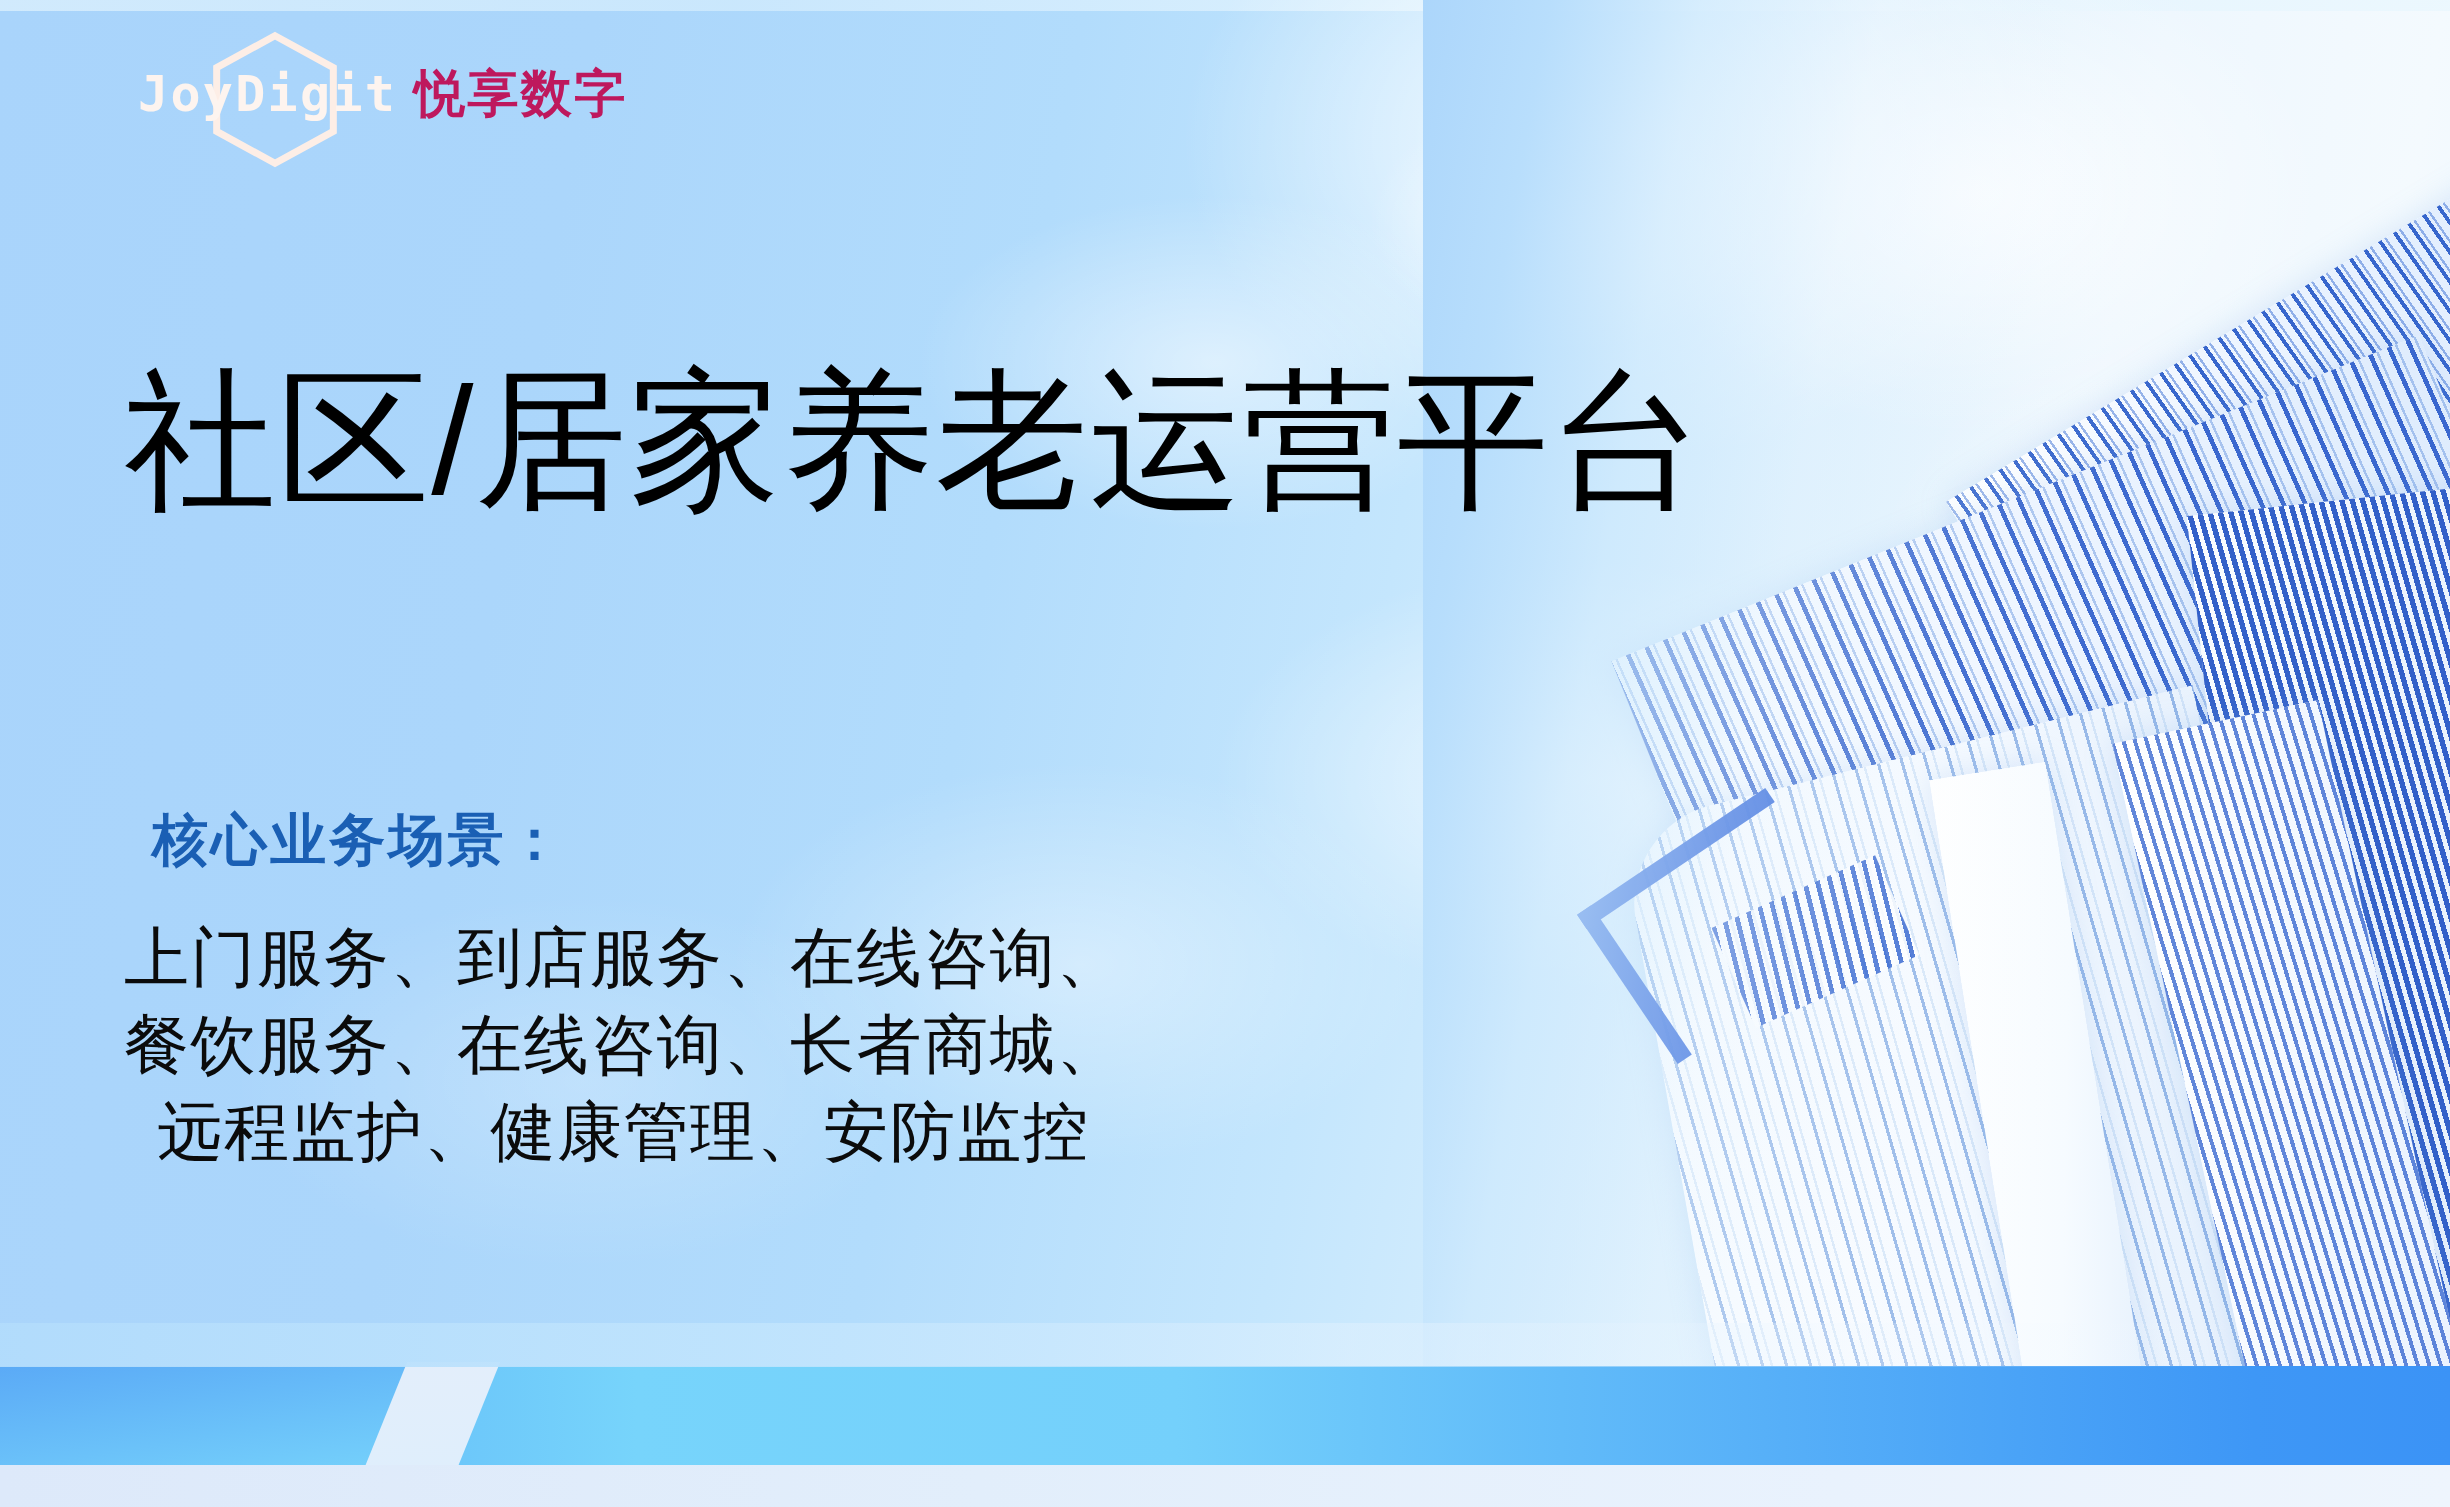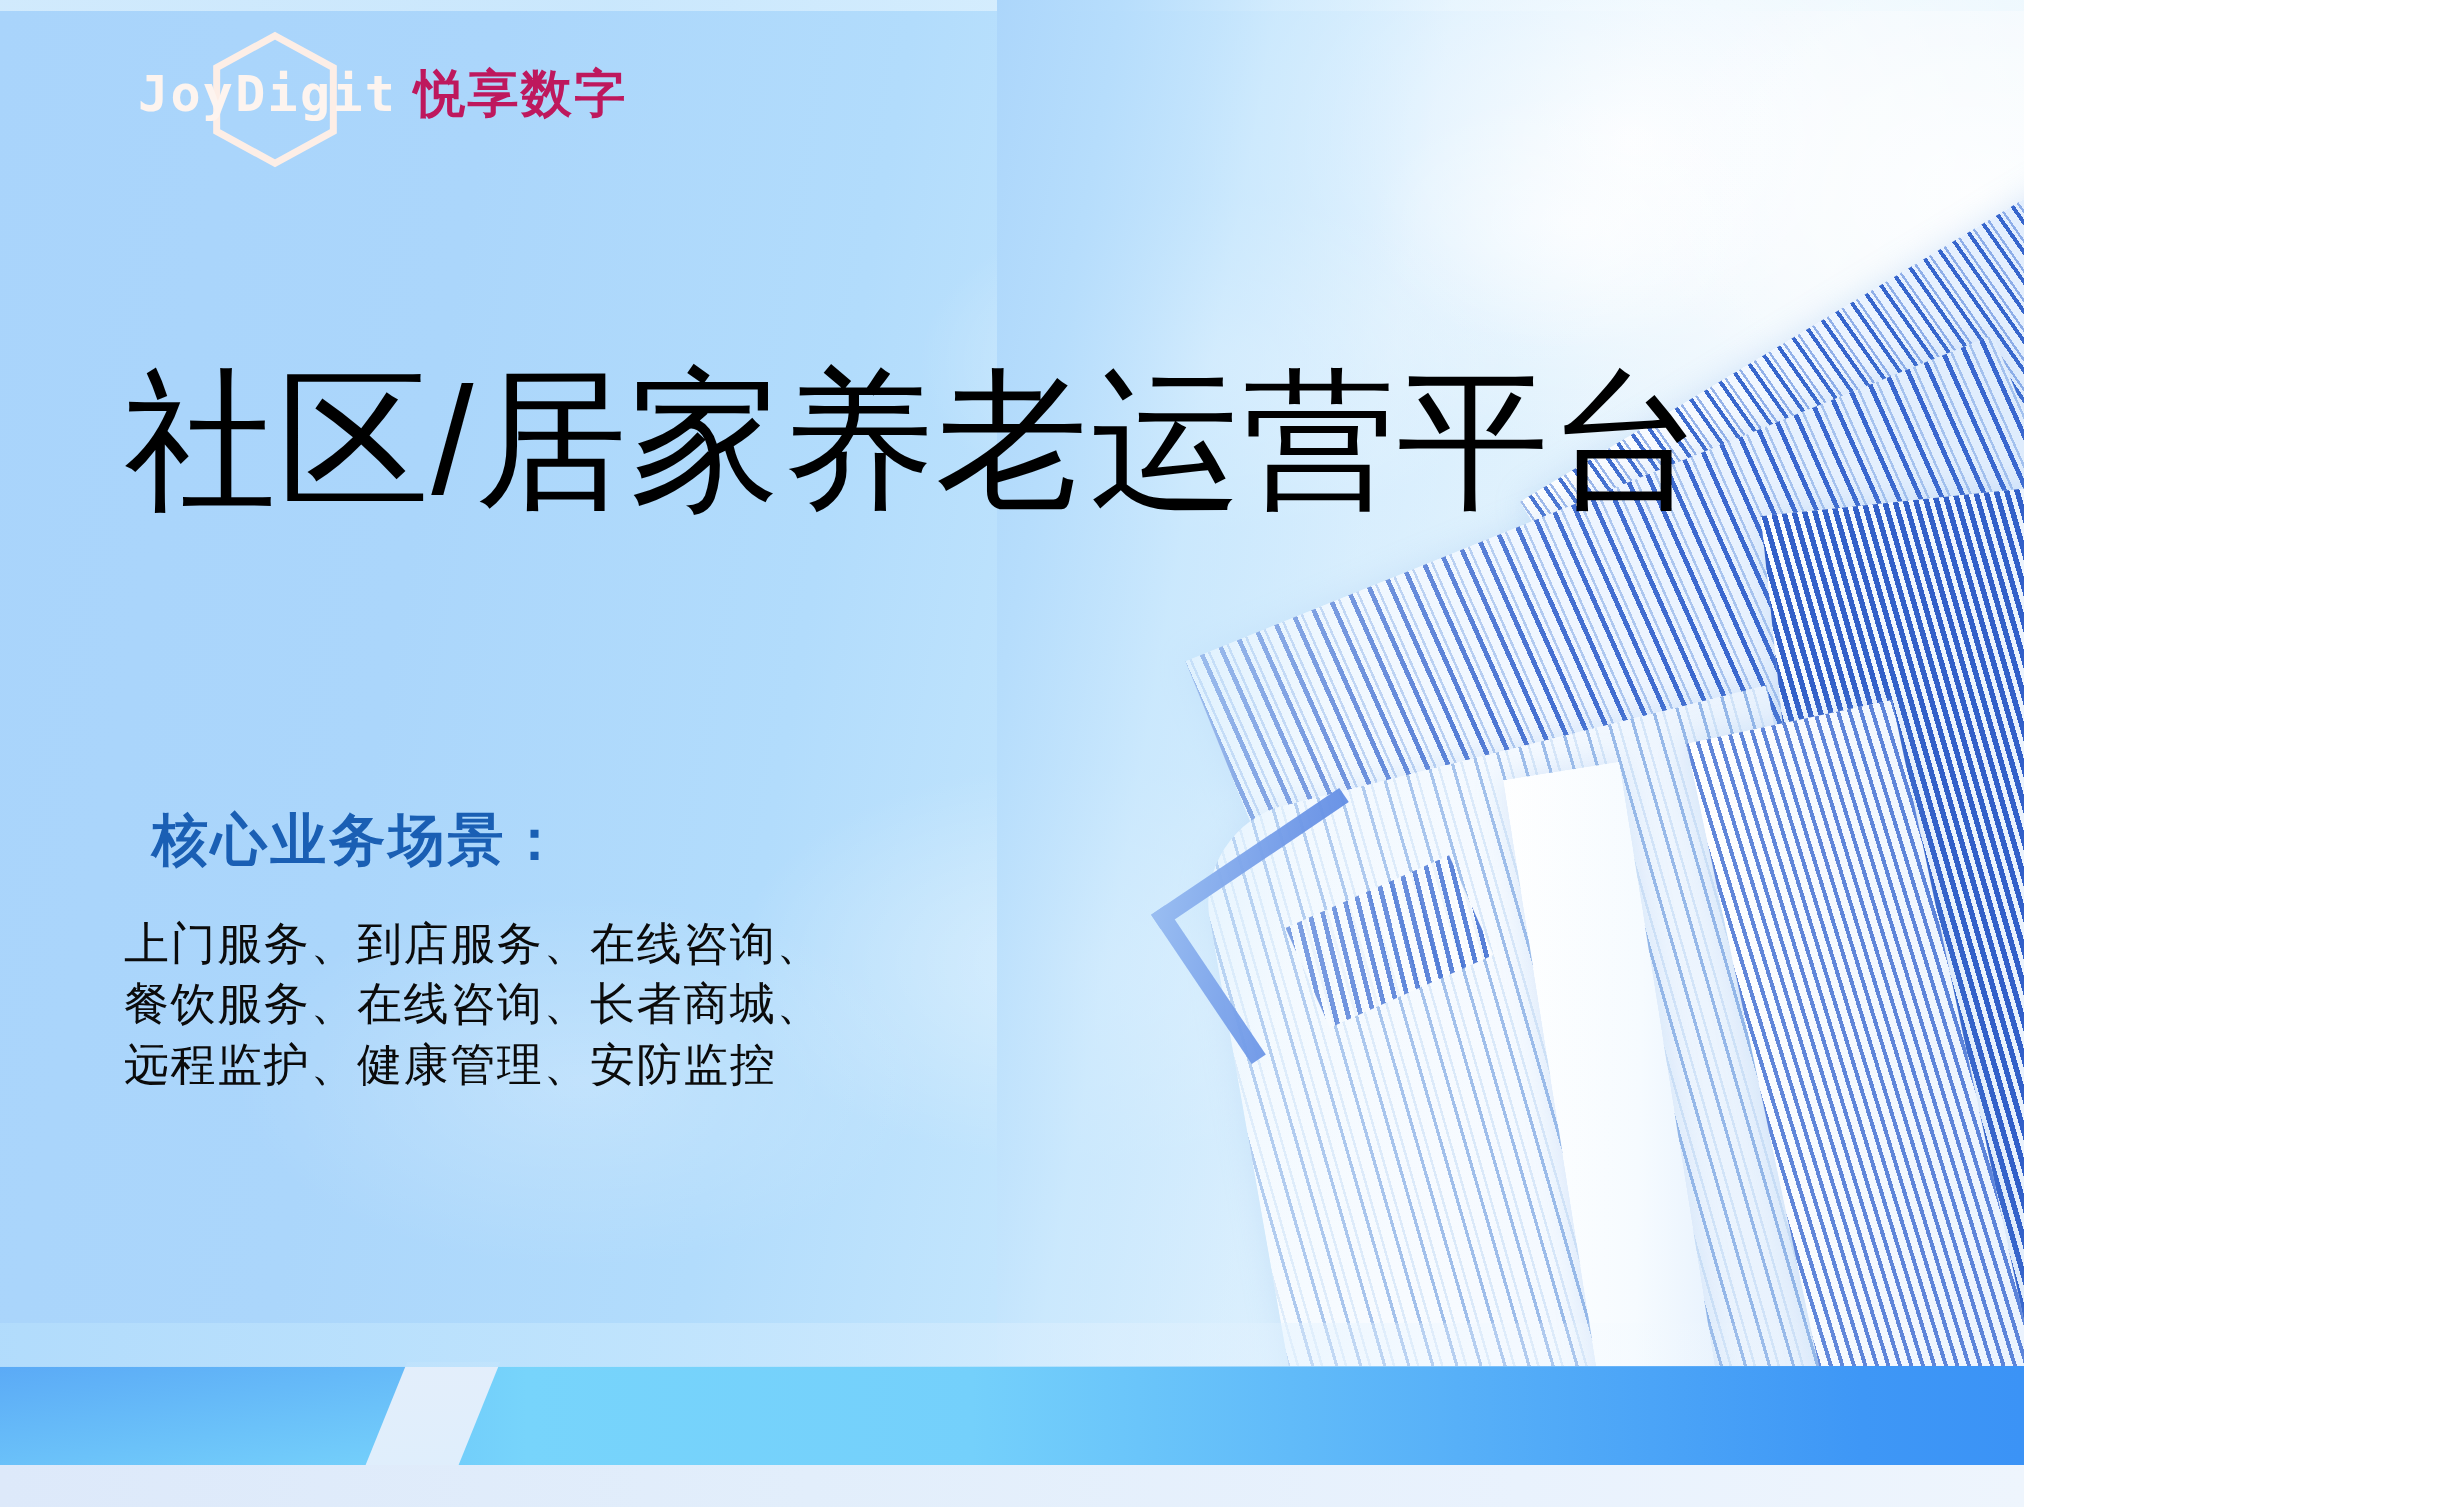--- a/index.html
+++ b/index.html
@@ -6,21 +6,21 @@
     margin: 0;
     padding: 0;
     background: #ffffff;
   }
   body {
     font-family: "Liberation Sans", "DejaVu Sans", sans-serif;
   }
 
   #slide {
     position: relative;
-    width: 2024px;
+    width: 2450px;
     height: 1508px;
     overflow: hidden;
     background: #ace0fc;
   }
 
   
   .sky-base {
     position: absolute;
     inset: 0;
     background:
@@ -250,26 +250,27 @@
     line-height: 1;
     white-space: nowrap;
     z-index: 6;
   }
   .scenario-list {
     position: absolute;
     left: 124px; top: 914px;
     z-index: 6;
   }
   .scenario-line {
-    font-size: 45px;
+    font-size: 65px;
     font-weight: 400;
     letter-spacing: 1.6px;
     color: #0b0b0b;
     line-height: 1.34;
     white-space: nowrap;
+    text-align: center;
   }
 
   
   .bottom-band {
     position: absolute;
     left: 0; bottom: 0;
     width: 100%;
     height: 185px;
     overflow: hidden;
     z-index: 8;

